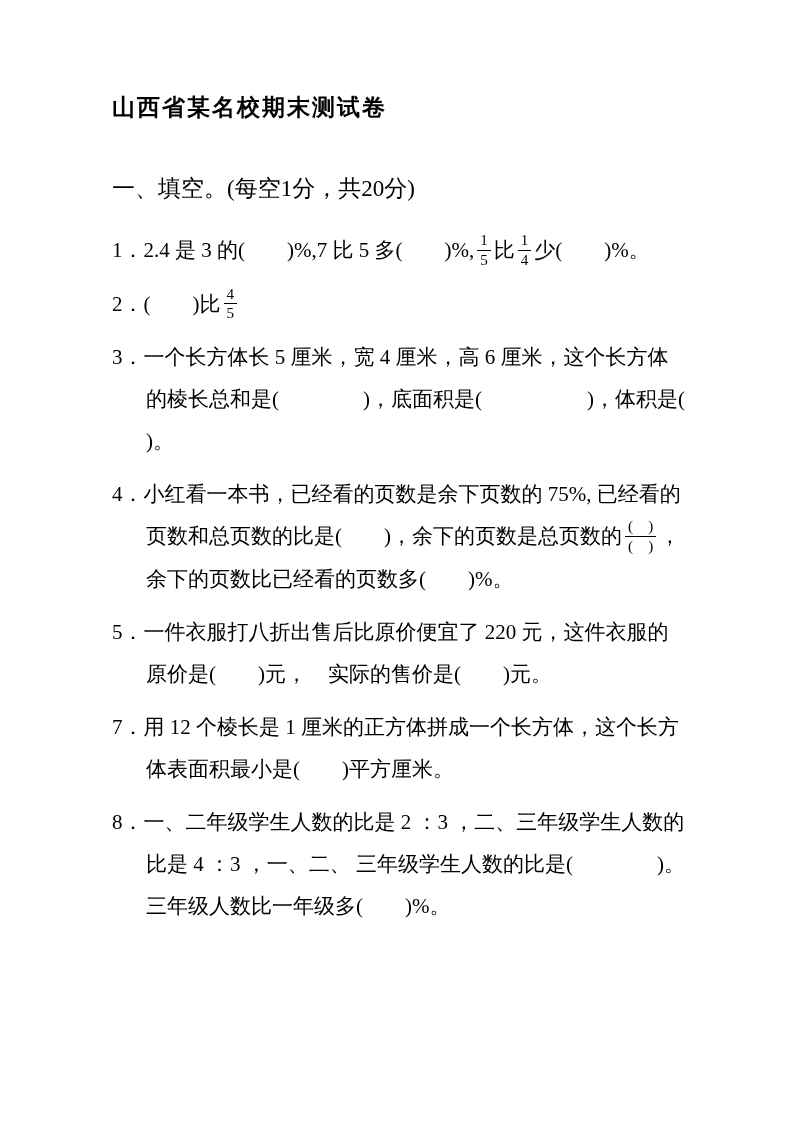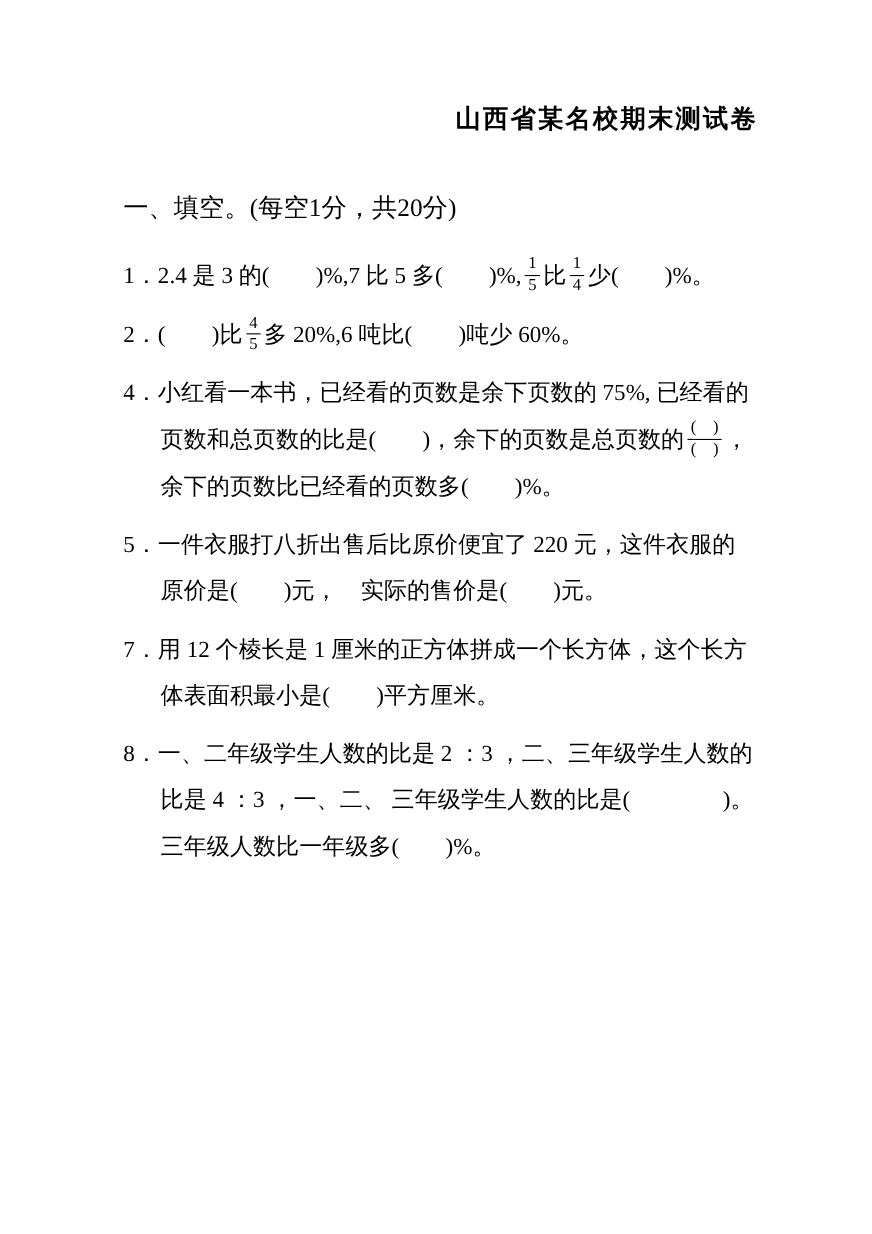--- a/index.html
+++ b/index.html
@@ -16,21 +16,21 @@
     box-sizing: border-box;
     padding: 92px 104px 0 112px;
     overflow: hidden;
     font-family: "Liberation Serif", "DejaVu Serif", serif;
     color: #000000;
   }
   .title {
     margin: 0;
     font-size: 23px;
     font-weight: bold;
-    text-align: right;
+    text-align: left;
     letter-spacing: 2px;
     font-family: "Liberation Serif", "DejaVu Serif", serif;
   }
   .section-heading {
     margin-top: 50px;
     font-size: 23px;
     line-height: 1.4;
   }
   .questions {
     margin-top: 24px;
@@ -77,21 +77,22 @@
       <div class="question"><span class="qnum">1．</span><span>2.4 是 3 的(　　)%,7 比 5 多(　　)%,</span><span class="frac">
           <span class="num">1</span>
           <span class="den">5</span>
         </span><span>比</span><span class="frac">
           <span class="num">1</span>
           <span class="den">4</span>
         </span><span>少(　　)%。</span></div>
       <div class="question"><span class="qnum">2．</span><span>(　　)比</span><span class="frac">
           <span class="num">4</span>
           <span class="den">5</span>
-        </span><span>多 20%,6 吨比(　　)吨少 60%。</span></div>
+        </span></div>
+      <div class="question"><span class="qnum">3．</span><span>一个长方体长 5 厘米，宽 4 厘米，高 6 厘米，这个长方体的棱长总和是(　　　　)，底面积是(　　　　　)，体积是(　　　)。</span></div>
       <div class="question"><span class="qnum">4．</span><span>小红看一本书，已经看的页数是余下页数的 75%, 已经看的页数和总页数的比是(　　)，余下的页数是总页数的</span><span class="frac">
           <span class="num">(　)</span>
           <span class="den">(　)</span>
         </span><span>，余下的页数比已经看的页数多(　　)%。</span></div>
       <div class="question"><span class="qnum">5．</span><span>一件衣服打八折出售后比原价便宜了 220 元，这件衣服的原价是(　　)元，　实际的售价是(　　)元。</span></div>
       <div class="question"><span class="qnum">7．</span><span>用 12 个棱长是 1 厘米的正方体拼成一个长方体，这个长方体表面积最小是(　　)平方厘米。</span></div>
       <div class="question"><span class="qnum">8．</span><span>一、二年级学生人数的比是 2 ：3 ，二、三年级学生人数的比是 4 ：3 ，一、二、 三年级学生人数的比是(　　　　)。三年级人数比一年级多(　　)%。</span></div>
     </div>
 </div>
 

